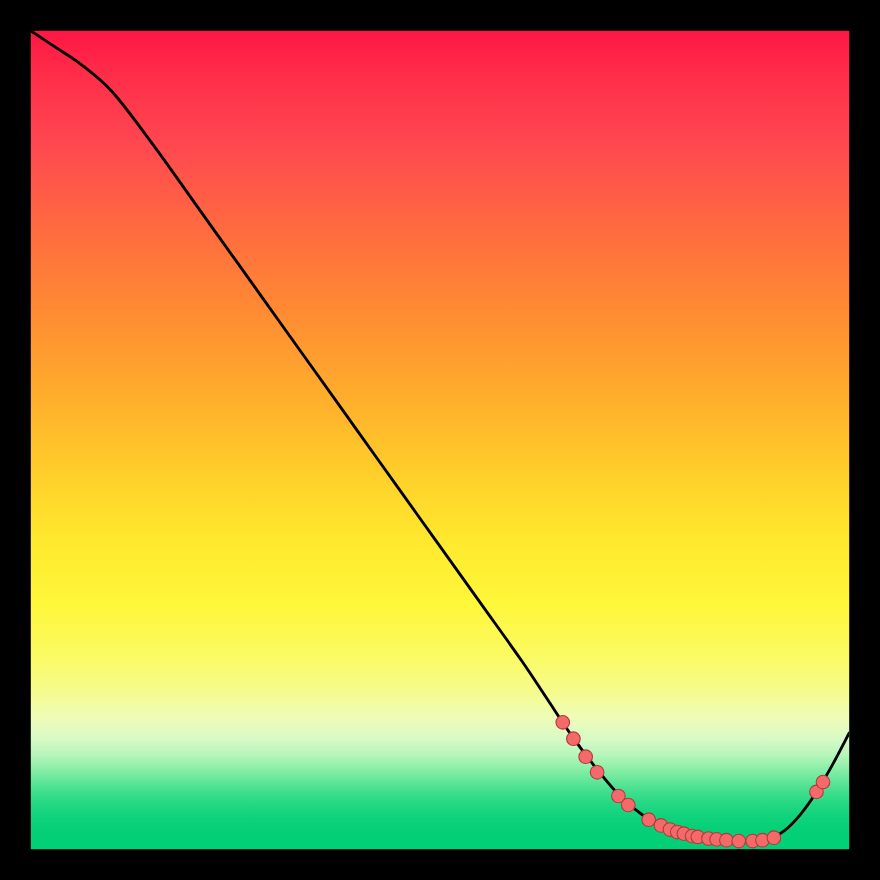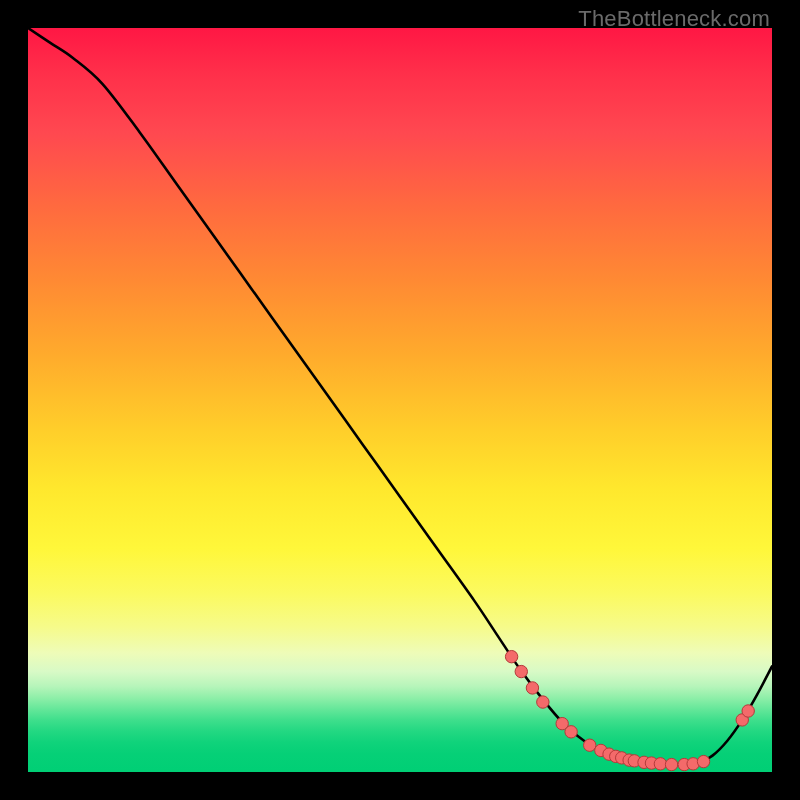--- a/index.html
+++ b/index.html
@@ -98,14 +98,13 @@
         <circle cx="623.47" cy="735.07" r="6.2" fill="#f46a6a" stroke="#b43a3a" stroke-width="1"></circle>
         <circle cx="632.40" cy="735.82" r="6.2" fill="#f46a6a" stroke="#b43a3a" stroke-width="1"></circle>
         <circle cx="643.56" cy="736.56" r="6.2" fill="#f46a6a" stroke="#b43a3a" stroke-width="1"></circle>
         <circle cx="656.21" cy="736.56" r="6.2" fill="#f46a6a" stroke="#b43a3a" stroke-width="1"></circle>
         <circle cx="665.14" cy="735.82" r="6.2" fill="#f46a6a" stroke="#b43a3a" stroke-width="1"></circle>
         <circle cx="675.55" cy="733.58" r="6.2" fill="#f46a6a" stroke="#b43a3a" stroke-width="1"></circle>
         <circle cx="714.24" cy="691.92" r="6.2" fill="#f46a6a" stroke="#b43a3a" stroke-width="1"></circle>
         <circle cx="720.19" cy="682.99" r="6.2" fill="#f46a6a" stroke="#b43a3a" stroke-width="1"></circle>
       </svg>
   </div>
-  <div class="watermark">TheBottleneck.com</div>
 </div>
 
 </body></html>

